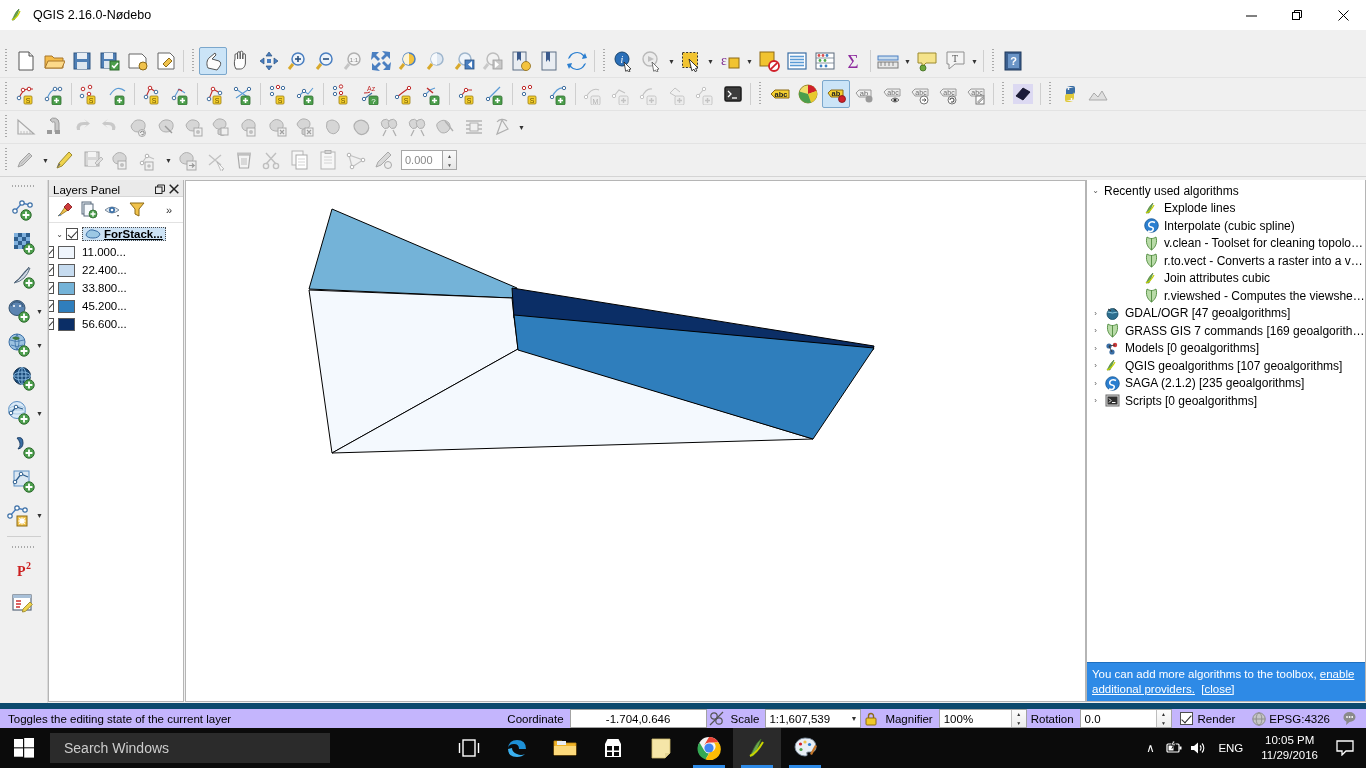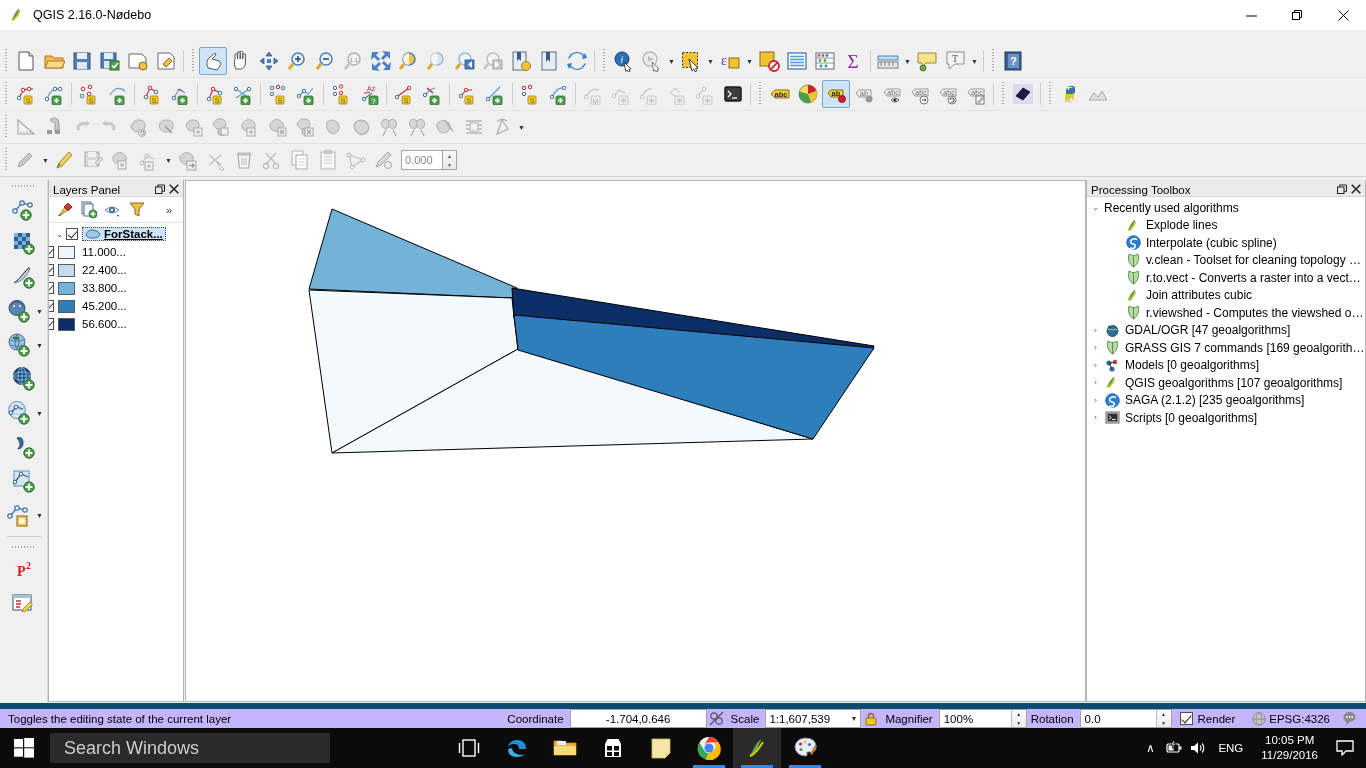--- a/index.html
+++ b/index.html
@@ -155,21 +155,21 @@
   .proc-search {
     margin: 2px 3px; height: 20px; border: 1px solid #9a9a9a; background: #fff;
     display: flex; align-items: center; padding: 0 4px; font-size: 12px; color: #8a8a8a;
   }
   .proc-tree { flex: 1; overflow: hidden; font-size: 12px; padding-top: 2px; }
   .pt-row { display: flex; align-items: center; height: 17.5px; white-space: nowrap; }
   .pt-exp { width: 17px; text-align: center; font-size: 8px; color: #5a5a5a; flex: none; }
   .pt-icon { width: 17px; height: 15px; margin-right: 4px; flex: none; display: flex; align-items: center; justify-content: center; }
   .pt-label { overflow: hidden; text-overflow: ellipsis; }
   .pt-lvl1 { padding-left: 0px; }
-  .pt-lvl2 { padding-left: 38px; }
+  .pt-lvl2 { padding-left: 56px; }
   .proc-note {
     background: #2e8ae6; color: #fff; font-size: 11.5px; padding: 4px 5px;
     line-height: 15px; border-top: 1px solid #1d6fc0;
   }
   .proc-note a { color: #fff; text-decoration: underline; }
 
   
   .statusbar {
     position: absolute; top: 703px; left: 0; width: 1366px; height: 25px;
     background: #c4b5fd; border-top: 6px solid #0c4a6e;
@@ -208,21 +208,21 @@
   }
 
   
   .taskbar {
     position: absolute; top: 728px; left: 0; width: 1366px; height: 40px;
     background: #0b0b0b; display: flex; align-items: center;
   }
   .tb-start { width: 48px; height: 40px; display: flex; align-items: center; justify-content: center; }
   .tb-search {
     width: 280px; height: 30px; background: #2b2b2b; display: flex; align-items: center;
-    padding-left: 14px; color: #cccccc; font-size: 18px; margin-left: 2px;
+    padding-left: 14px; color: #cccccc; font-size: 14px; margin-left: 2px;
   }
   .tb-apps { display: flex; align-items: center; margin-left: 115px; height: 40px; }
   .tb-app {
     width: 48px; height: 40px; display: flex; align-items: center;
     justify-content: center; position: relative;
   }
   .tb-app.active { background: #2a2a2a; }
   .tb-app.open::after {
     content: ""; position: absolute; bottom: 0; left: 8px; width: 32px; height: 3px;
     background: #2e8ae6;
@@ -1380,35 +1380,20 @@
         <polygon fill="#74b3d8" points="146,28 331,107 326,117 123,108"></polygon>
         <polygon fill="#f4f9fe" points="123,109 326,117 328,136 332,168 146,272"></polygon>
         <polygon fill="#f4f9fe" points="146,272 332,168 627,258"></polygon>
         <polygon fill="#0b2e66" points="326,107 688,165 687,169 328,137"></polygon>
         <polygon fill="#2f7ebc" points="328,134 688,167 627,258 332,169"></polygon>
       </g>
     </svg>
   </div>
 
   <div class="proc-panel">
-    <div class="panel-title">
-      <span class="ptext">Processing Toolbox</span>
-      <span class="pbtn">
-        <svg width="11" height="11" viewBox="0 0 11 11">
-            <rect x="0.5" y="3" width="6.5" height="6.5" fill="none" stroke="#222" stroke-width="1"></rect>
-            <polyline points="2.7,3 2.7,1 9.5,1 9.5,7.3 7,7.3" fill="none" stroke="#222" stroke-width="1"></polyline>
-          </svg>
-      </span>
-      <span class="pbtn">
-        <svg width="10" height="10" viewBox="0 0 10 10">
-            <line x1="0.7" y1="0.7" x2="9.3" y2="9.3" stroke="#222" stroke-width="1.5"></line>
-            <line x1="9.3" y1="0.7" x2="0.7" y2="9.3" stroke="#222" stroke-width="1.5"></line>
-          </svg>
-      </span>
-    </div>
     <div class="proc-tree">
 
       <div class="pt-row pt-lvl1">
         <span class="pt-exp">⌄</span>
         <span class="pt-label">Recently used algorithms</span>
       </div>
 
       <div class="pt-row pt-lvl2">
         <span class="pt-icon">
           <svg width="15" height="15" viewBox="0 0 15 15">
@@ -1535,20 +1520,23 @@
               <rect x="1" y="2" width="13" height="11" fill="#d8d8d8" stroke="#6a6a6a" stroke-width="1"></rect>
               <rect x="2.5" y="3.5" width="10" height="8" fill="#2f2f2f"></rect>
               <path d="M4 5.5 l2 2 l-2 2" fill="none" stroke="#fff" stroke-width="1"></path>
               <line x1="7" y1="9.5" x2="10.5" y2="9.5" stroke="#fff" stroke-width="1"></line>
             </svg>
         </span>
         <span class="pt-label">Scripts [0 geoalgorithms]</span>
       </div>
     </div>
 
+    <div class="proc-note">
+      <span>You can add more algorithms to the toolbox, </span><a href="#">enable additional providers.</a>&nbsp;&nbsp;<a href="#">[close]</a>
+    </div>
   </div>
 
   <div class="statusbar">
     <span class="sb-msg">Toggles the editing state of the current layer</span>
     <span class="sb-lbl">Coordinate</span>
     <div class="sb-field" style="width:137px;">-1.704,0.646</div>
     <div class="sb-btn">
       <svg width="17" height="17" viewBox="0 0 17 17">
           <circle cx="6" cy="6" r="3.2" fill="none" stroke="#555" stroke-width="1.2"></circle>
           <circle cx="11" cy="11" r="3.2" fill="none" stroke="#555" stroke-width="1.2"></circle>

